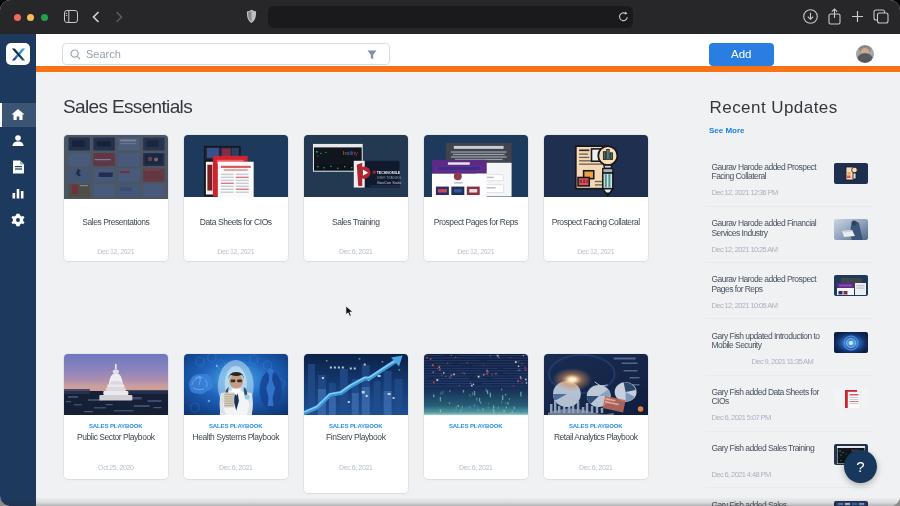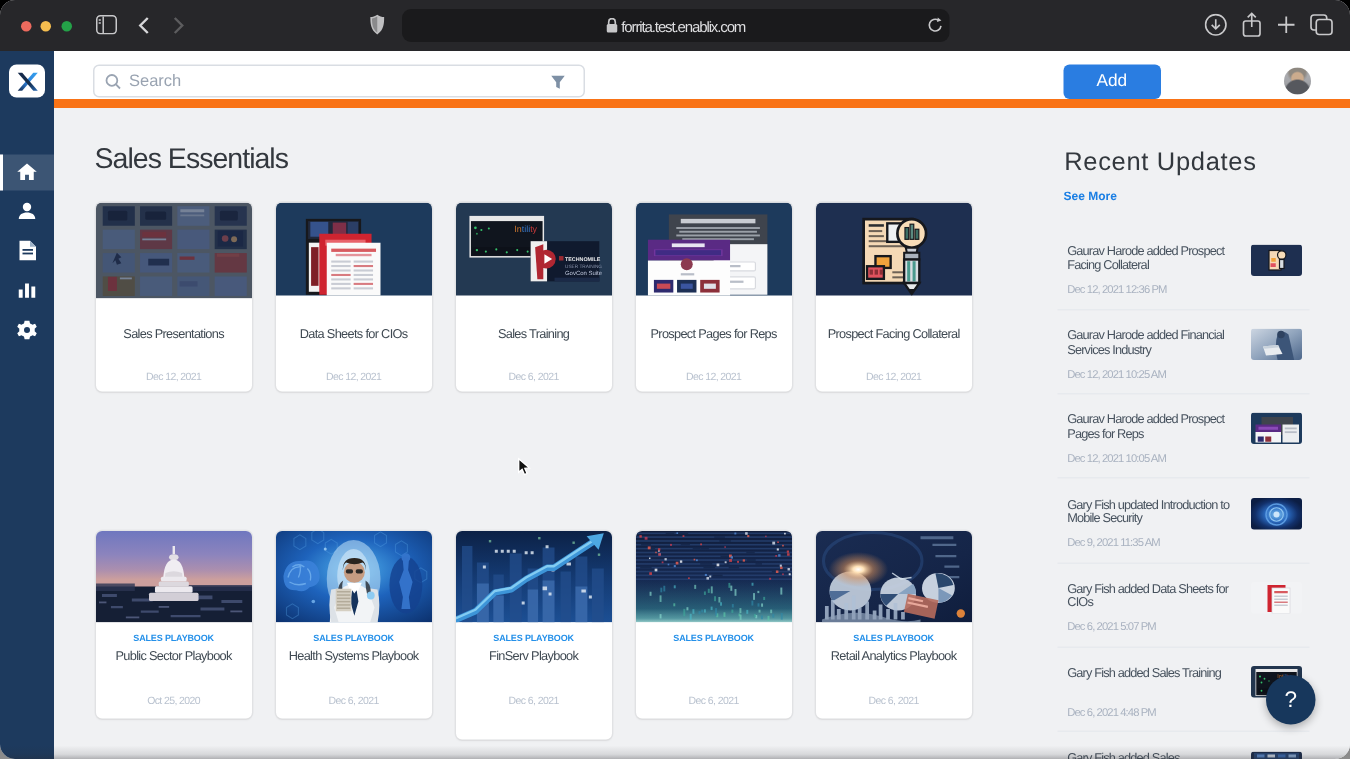--- a/index.html
+++ b/index.html
@@ -78,27 +78,20 @@
       <path d="M6.5 1 L1.5 6 L6.5 11" fill="none" stroke="#d6d6d8" stroke-width="1.6"></path>
     </svg>
     <svg class="cicon" style="left:115px; top:10.5px;" width="8" height="12" viewBox="0 0 8 12">
       <path d="M1.5 1 L6.5 6 L1.5 11" fill="none" stroke="#5c5c5e" stroke-width="1.6"></path>
     </svg>
     <svg class="cicon" style="left:246px; top:9px;" width="11" height="15" viewBox="0 0 11 15">
       <path d="M5.5 .8 C4 1.8 2.4 2.3 .9 2.4 C.9 6.5 1 11 5.5 14 C10 11 10.1 6.5 10.1 2.4 C8.6 2.3 7 1.8 5.5 .8 Z" fill="#bfbfc1"></path>
       <path d="M5.5 2 L5.5 12.7 C2.3 10.3 2 6.8 2 3.3 C3.2 3.1 4.4 2.7 5.5 2 Z" fill="#8a8a8c"></path>
     </svg>
     <div class="urlbar">
-      <div class="urltext">
-        <svg style="vertical-align:-1px" width="8" height="10" viewBox="0 0 8 10">
-          <rect x="0.5" y="4" width="7" height="5.6" rx="1" fill="#c7c7c9"></rect>
-          <path d="M1.8 4 V2.6 A2.2 2.2 0 0 1 6.2 2.6 V4" fill="none" stroke="#c7c7c9" stroke-width="1.1"></path>
-        </svg>
-        forrita.test.enablix.com
-      </div>
       <svg style="position:absolute; right:4px; top:5px;" width="11" height="12" viewBox="0 0 11 12">
         <path d="M9.3 6.2 A3.9 3.9 0 1 1 7.6 2.5" fill="none" stroke="#c7c7c9" stroke-width="1.1"></path>
         <path d="M7.2 0.6 L9.6 2.7 L6.7 3.6 Z" fill="#c7c7c9"></path>
       </svg>
     </div>
     <svg class="cicon" style="left:803px; top:9px;" width="15" height="15" viewBox="0 0 15 15">
       <circle cx="7.5" cy="7.5" r="6.8" fill="none" stroke="#c9c9cb" stroke-width="1.1"></circle>
       <path d="M7.5 3.8 V10 M4.8 7.6 L7.5 10.3 L10.2 7.6" fill="none" stroke="#c9c9cb" stroke-width="1.1"></path>
     </svg>
     <svg class="cicon" style="left:827px; top:8px;" width="15" height="17" viewBox="0 0 15 17">
@@ -769,21 +762,21 @@
             <rect x="4.5" y="16" width="4" height="3.5" fill="#2d2a6e"></rect>
             <rect x="9.5" y="16" width="4" height="3.5" fill="#8c2f3a"></rect>
             <rect x="21" y="8" width="11" height="12" fill="#eceef0"></rect>
             <rect x="22.5" y="10" width="8" height="1.2" fill="#b9bec8"></rect>
             <rect x="22.5" y="12.5" width="8" height="1.2" fill="#b9bec8"></rect>
           </svg></div>
     </div>
     <div class="rpdiv" style="left:669px; top:246.3px;"></div>
     <div class="rpitem" style="left:675.5px; top:259.6px;">
       <div class="txt">Gary Fish updated Introduction to<br>Mobile Security</div>
-      <div class="dt" style="top:25.5px;">Dec 9, 2021 11:35 AM</div>
+      <div class="dt" style="top:25.5px;margin-left:40px;">Dec 9, 2021 11:35 AM</div>
       <div class="th"><svg width="34" height="22" viewBox="0 0 34 22" preserveAspectRatio="none">
             <defs>
               <radialGradient id="rt4" cx="0.5" cy="0.5" r="0.55">
                 <stop offset="0" stop-color="#7ac0f0"></stop>
                 <stop offset="0.4" stop-color="#2a6ac0"></stop>
                 <stop offset="0.75" stop-color="#12306a"></stop>
                 <stop offset="1" stop-color="#0c1e44"></stop>
               </radialGradient>
             </defs>
             <rect width="34" height="22" fill="url(#rt4)"></rect>

